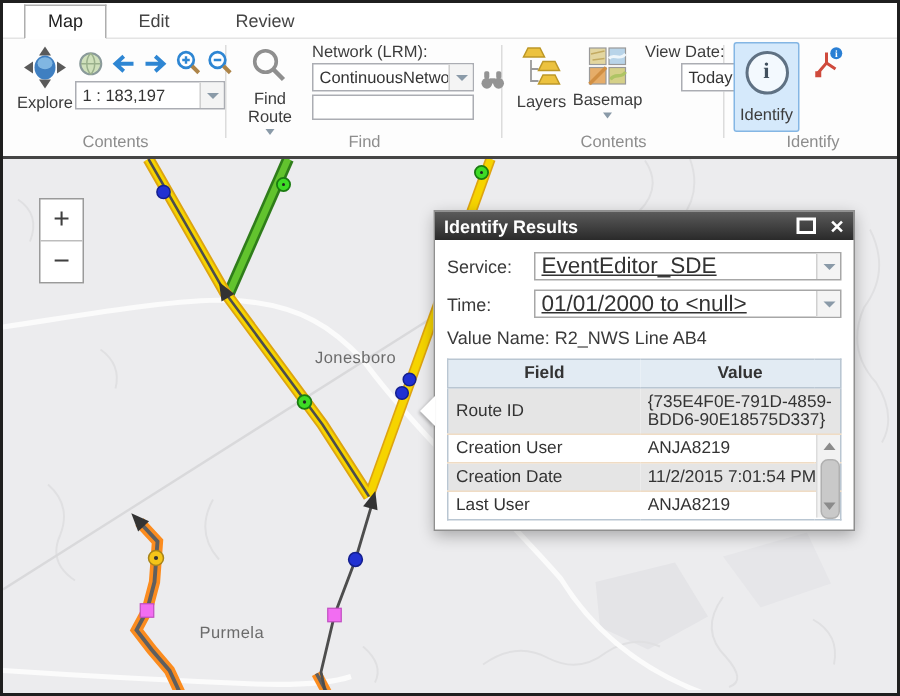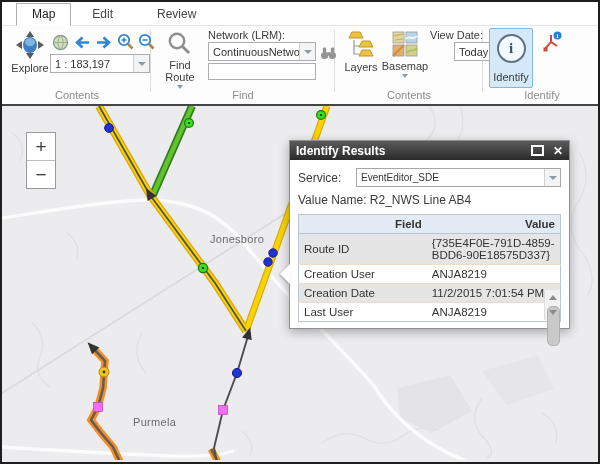--- a/index.html
+++ b/index.html
@@ -37,30 +37,30 @@
          box-shadow:0 3px 10px rgba(0,0,0,.3);z-index:5;}
   .ptitle{height:19px;background:linear-gradient(#5b5b5b,#2a2a2a);color:#fff;display:flex;align-items:center;
           font-size:12px;font-weight:bold;padding:0 6px;}
   .ptitle .sp{flex:1;}
   .maxi{width:9px;height:7px;border:2px solid #fff;margin-right:9px;}
   .closei{color:#fff;font-size:12px;font-weight:bold;line-height:1;}
   .pbody{padding:8px 8px 6px 8px;position:relative;}
   .prow{display:flex;align-items:center;margin-bottom:6px;}
   .prow .lab{width:58px;font-size:12px;color:#3a3a3a;}
   .pcombo{flex:1;display:flex;align-items:center;border:1px solid #a7a7a7;height:19px;box-sizing:border-box;background:#fff;}
-  .pcombo .val{flex:1;font-size:10px;padding:0 4px;white-space:nowrap;overflow:hidden;}
+  .pcombo .val{flex:1;font-size:15px;padding:0 4px;white-space:nowrap;overflow:hidden;text-decoration:underline;}
   .pcombo.hl{border:1px solid #3f8ed6;}
   .pcombo.hl .dd{background:#cfe5f8;border-left:1px solid #3f8ed6;}
   .pcombo.hl .dd i{border-top-color:#3f77ad;}
   .routename{font-size:12px;color:#3a3a3a;margin:3px 0 7px 0;}
   .callout{position:absolute;left:-10px;top:104px;width:0;height:0;
            border-top:10px solid transparent;border-bottom:10px solid transparent;border-right:10px solid #fff;
            filter:drop-shadow(-1px 1px 1px rgba(0,0,0,.25));}
   table.ftab{width:100%;border-collapse:collapse;border:1px solid #b9c6d2;font-size:11.5px;table-layout:fixed;}
-  table.ftab th{background:#e2ebf3;text-align:right;font-weight:bold;color:#333;padding:2px 5px;height:14px;
+  table.ftab th{background:#e2ebf3;text-align:center;font-weight:bold;color:#333;padding:2px 5px;height:14px;
                 border-bottom:1px solid #b9c6d2;}
   table.ftab td{padding:3px 5px;color:#333;border-top:1px solid #f0dcc4;vertical-align:middle;word-break:break-all;}
   table.ftab col.c1{width:120px;} table.ftab col.c2{width:109px;} table.ftab col.c3{width:16px;}
   tr.alt td{background:#e5e5e5;}
   .sbar{position:absolute;right:9px;top:130px;bottom:8px;width:15px;background:#f2f2f2;border-left:1px solid #dcdcdc;}
   .sarr{position:absolute;left:0;right:0;height:13px;display:flex;align-items:center;justify-content:center;}
   .sarr.up{top:1px;} .sarr.dn{bottom:1px;}
   .tri-up{width:0;height:0;border-left:4px solid transparent;border-right:4px solid transparent;border-bottom:5px solid #8b8b8b;}
   .tri-dn{width:0;height:0;border-left:4px solid transparent;border-right:4px solid transparent;border-top:5px solid #8b8b8b;}
   .sthumb{position:absolute;left:2px;width:11px;top:16px;height:38px;background:#c9c9c9;border-radius:5px;border:1px solid #b0b0b0;}
@@ -316,20 +316,29 @@
         <span class="sp"></span>
         <span class="maxi"></span>
         <span class="closei">✕</span>
       </div>
       <div class="pbody">
         <div class="callout"></div>
         <div class="prow">
           <span class="lab">Service:</span>
           <span class="pcombo">
             <span class="val">EventEditor_SDE</span>
+            <span class="dd">
+                <i></i>
+              </span>
+          </span>
+        </div>
+        <div class="prow">
+          <span class="lab">Time:</span>
+          <span class="pcombo">
+            <span class="val">01/01/2000 to &lt;null&gt;</span>
             <span class="dd">
                 <i></i>
               </span>
           </span>
         </div>
         <div class="routename">
           <span>Value Name:</span>
           <span>R2_NWS Line AB4</span>
         </div>
         <table class="ftab">

